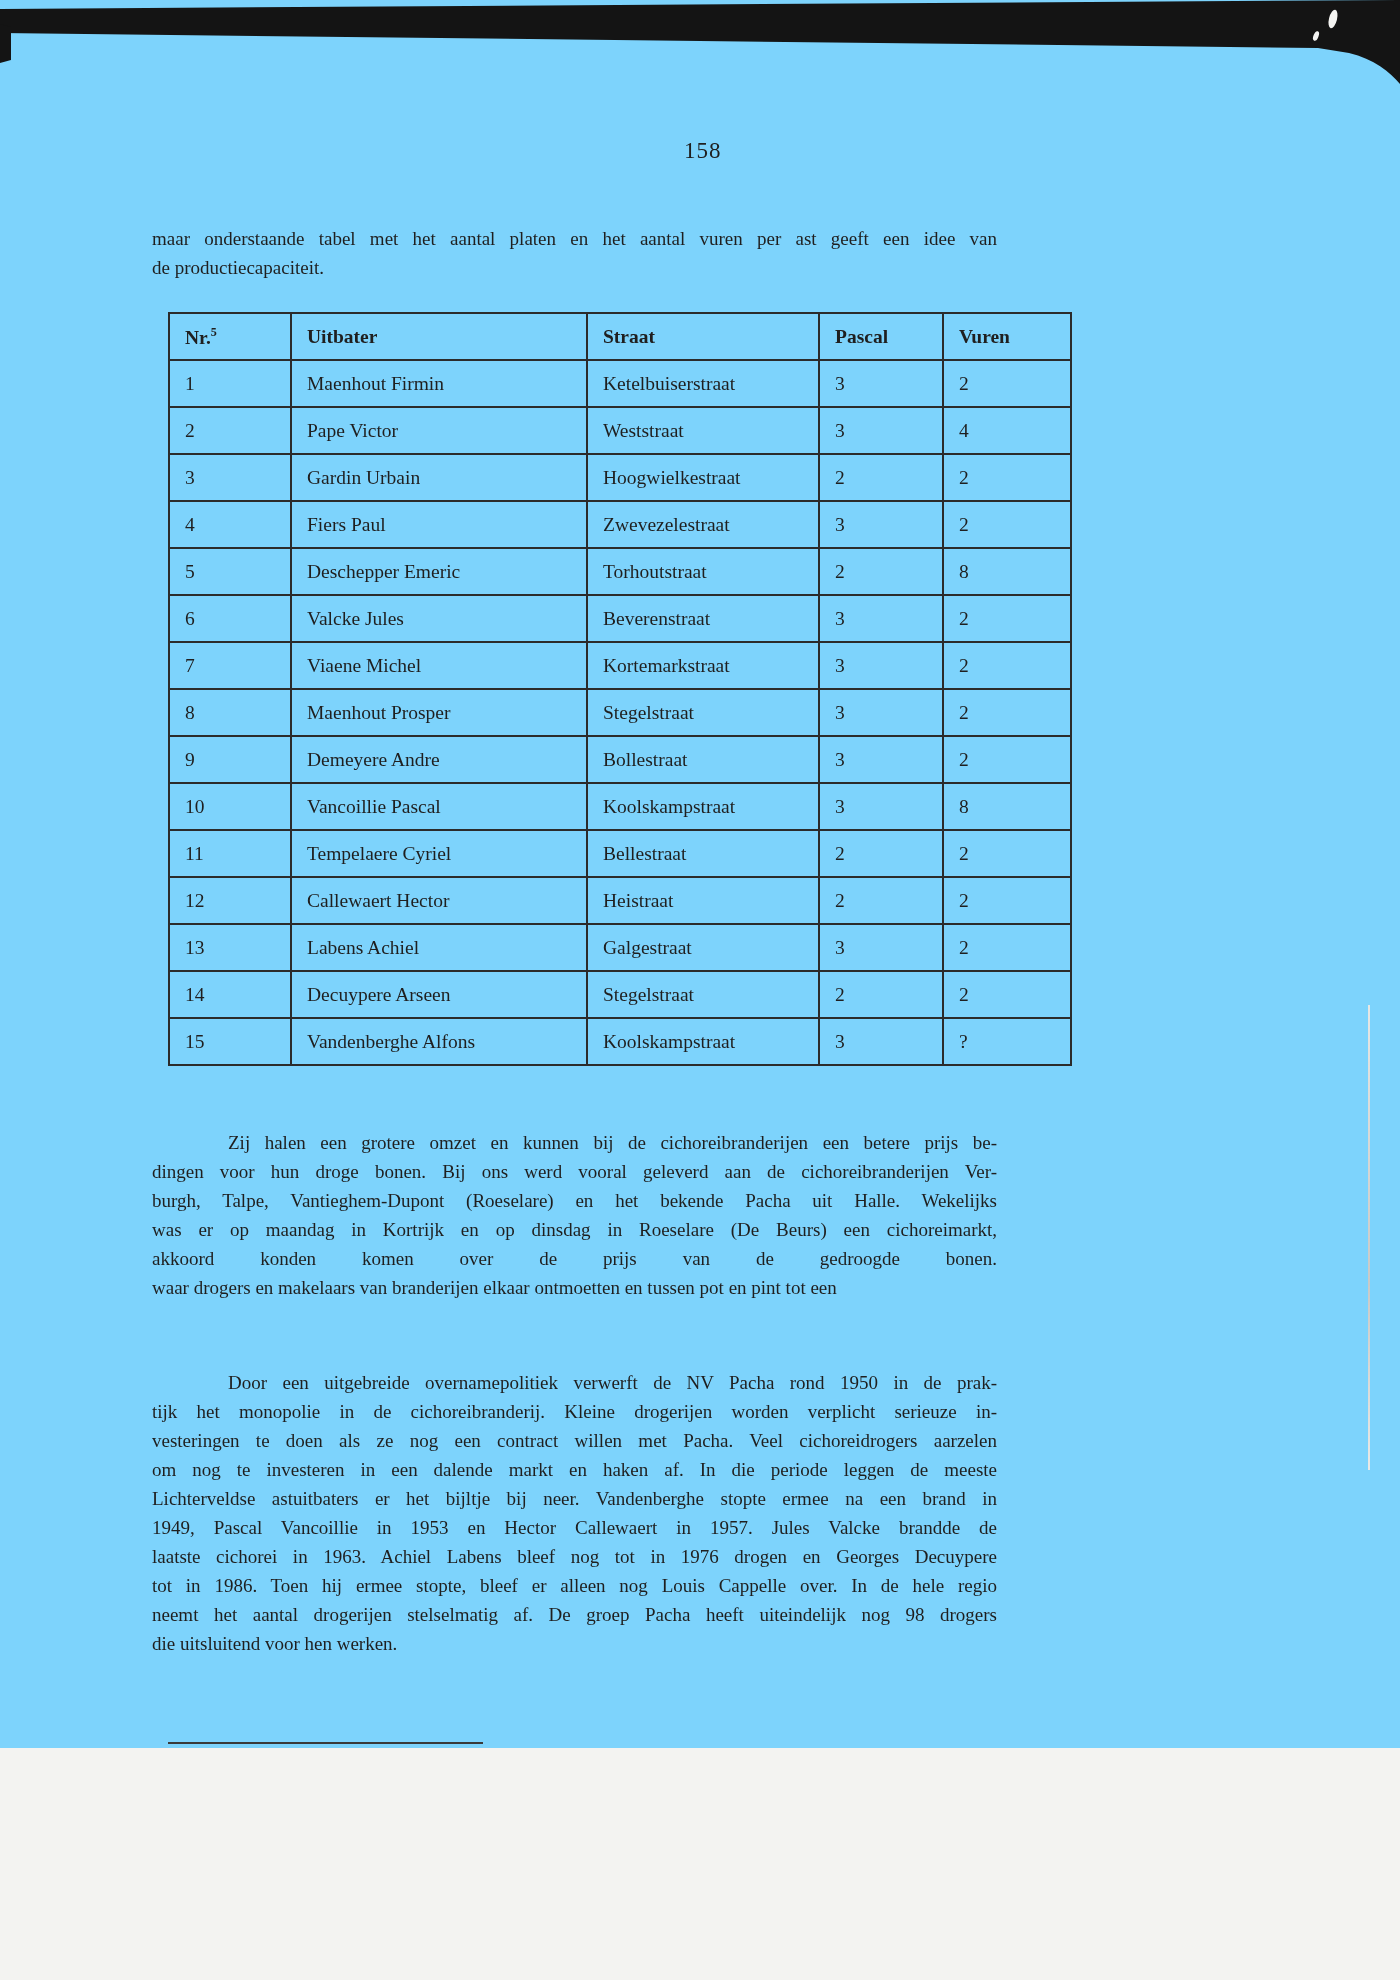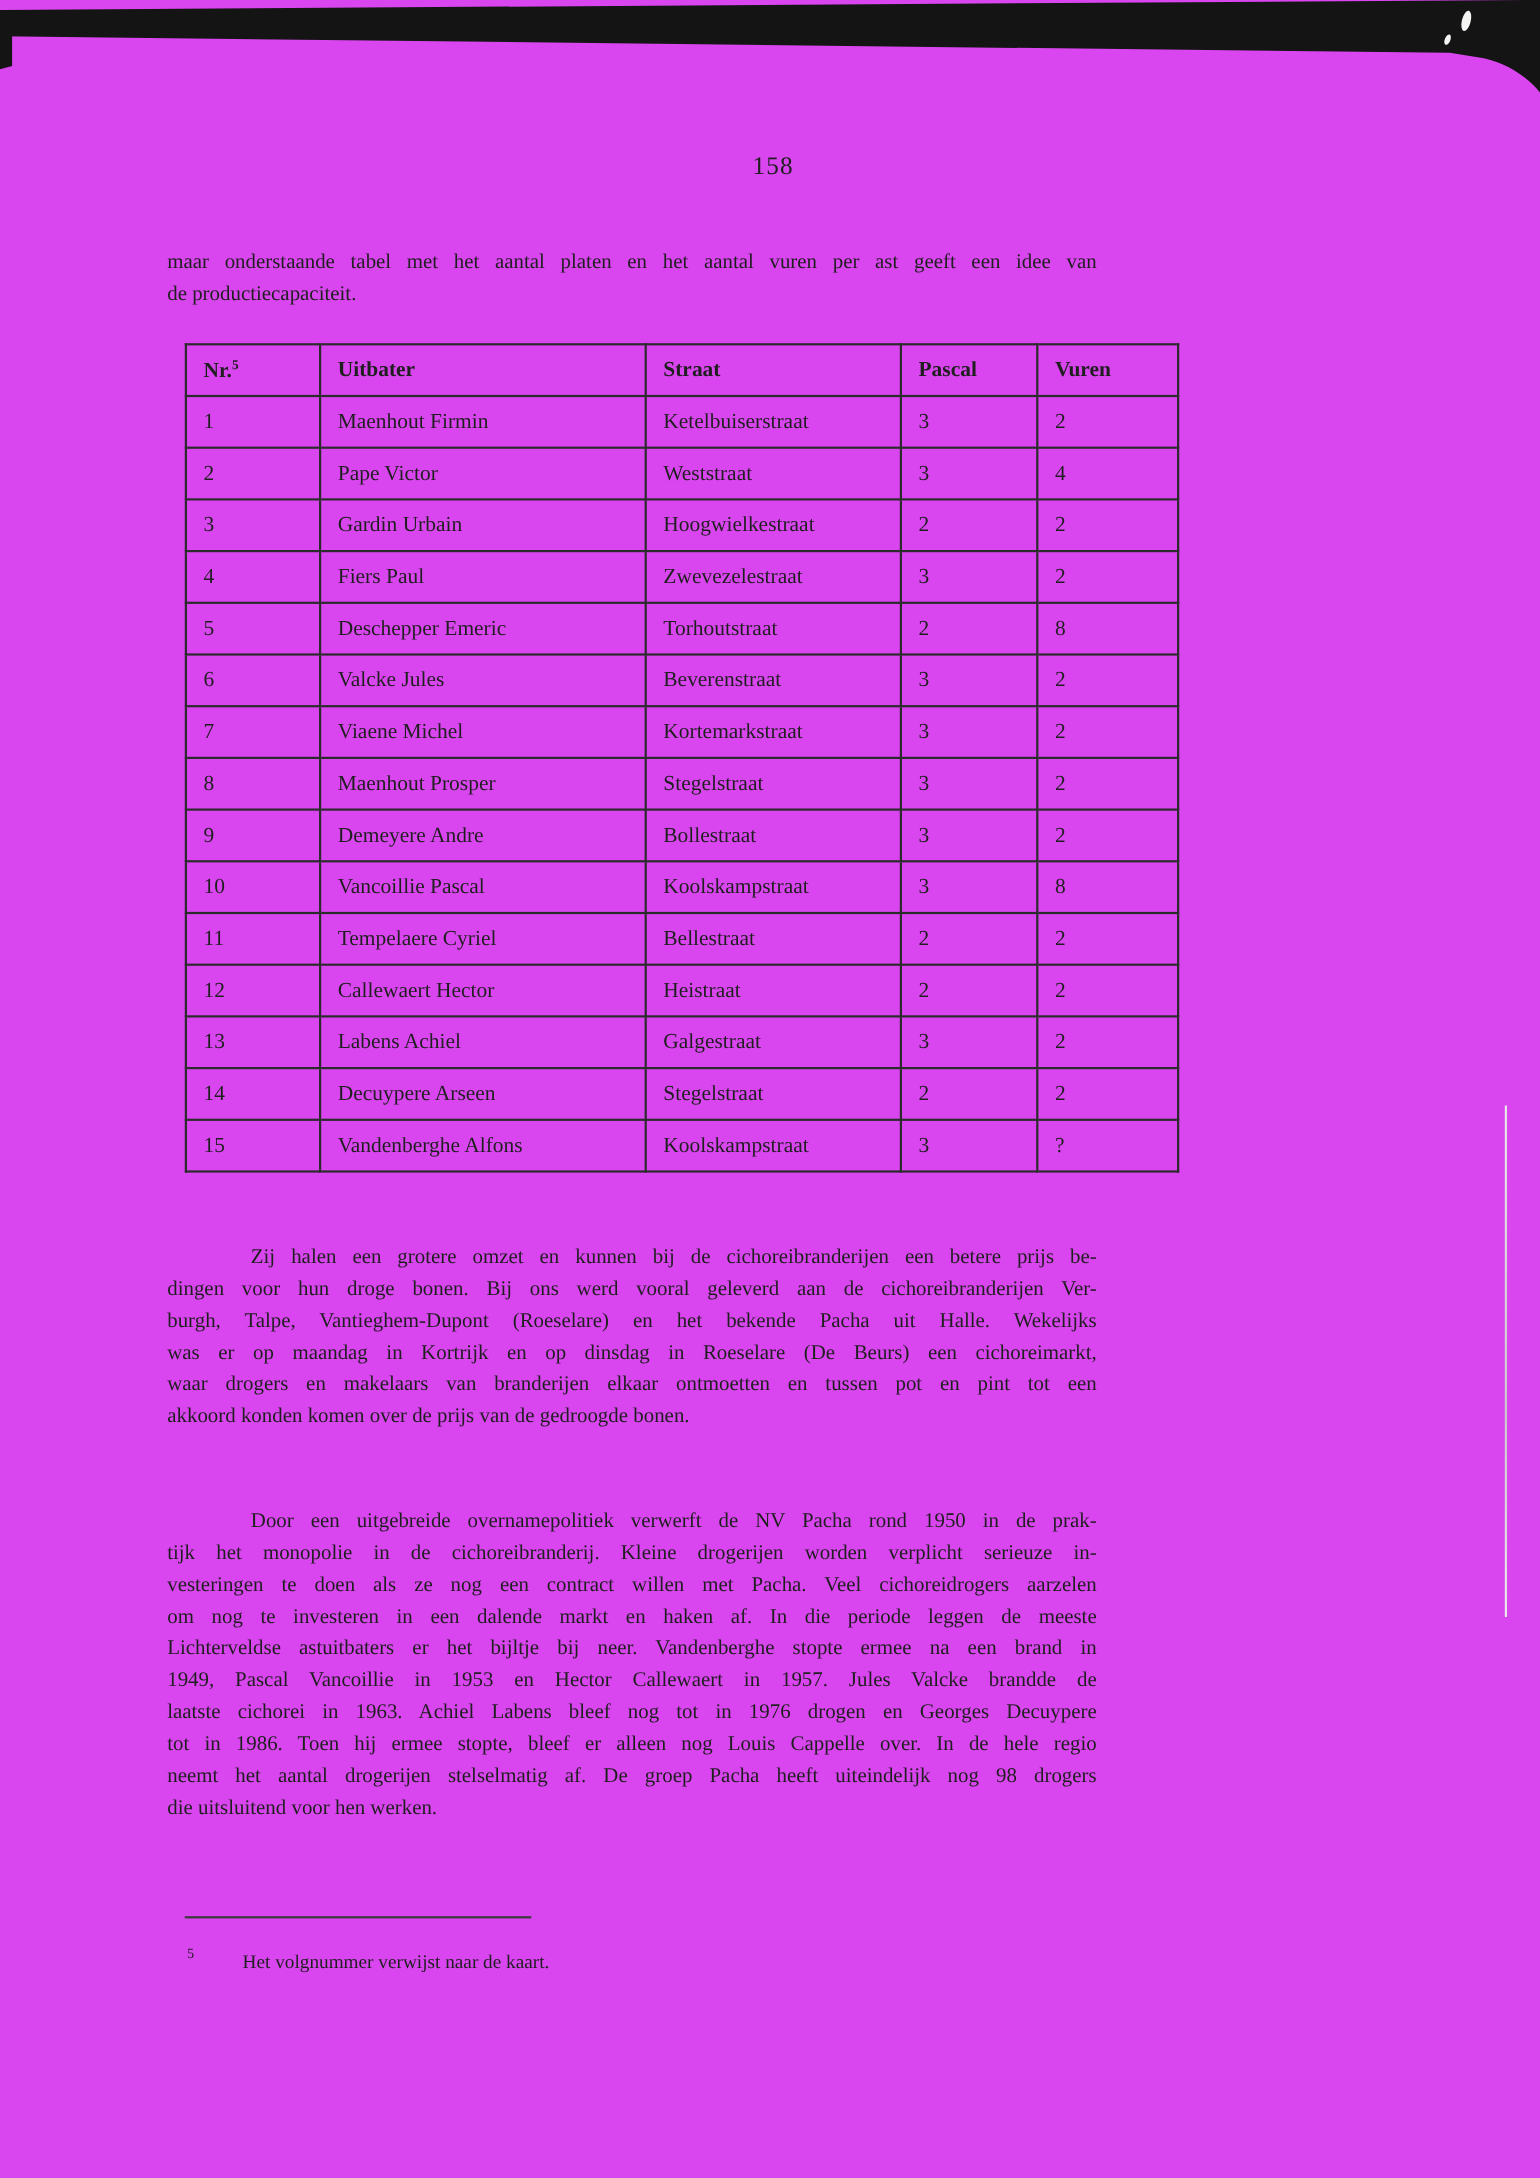--- a/index.html
+++ b/index.html
@@ -3,22 +3,22 @@
 <meta charset="utf-8">
 <style>
   html,body{margin:0;padding:0;}
   body{
     width:1400px;height:1980px;
     background:#f3f3f1;
     font-family:"Liberation Serif","DejaVu Serif",serif;
     color:#1f1f1f;
   }
   .page{
-    position:relative;width:1400px;height:1980px;
-    background:#d946ef;overflow:hidden;
+    position:relative;width:1400px;height:1748px;
+    background:#7dd3fc;overflow:hidden;
   }
   
   .top-bar{position:absolute;top:0;left:0;z-index:5;}
   .v-line{
     position:absolute;left:1368px;top:1005px;width:2px;height:465px;
     background:linear-gradient(#e7e7e5,#c9c9c7 60%,#e9e9e7);
   }
   
   .pagenum{
     position:absolute;top:138px;left:684px;
@@ -236,23 +236,23 @@
   <div class="textblock para indent para1">
 
       <div class="line">Zij halen een grotere omzet en kunnen bij de cichoreibranderijen een betere prijs be-</div>
 
       <div class="line">dingen voor hun droge bonen.  Bij ons werd vooral geleverd aan de cichoreibranderijen Ver-</div>
 
       <div class="line">burgh, Talpe, Vantieghem-Dupont (Roeselare) en het bekende Pacha uit Halle.  Wekelijks</div>
 
       <div class="line">was er op maandag in Kortrijk en op dinsdag in Roeselare (De Beurs) een cichoreimarkt,</div>
 
+      <div class="line">akkoord konden komen over de prijs van de gedroogde bonen.</div>
+
       <div class="line">waar drogers en makelaars van branderijen elkaar ontmoetten en tussen pot en pint tot een</div>
-
-      <div class="line">akkoord konden komen over de prijs van de gedroogde bonen.</div>
     </div>
 
   <div class="textblock para indent para2">
 
       <div class="line">Door een uitgebreide overnamepolitiek verwerft de NV Pacha rond 1950 in de prak-</div>
 
       <div class="line">tijk het monopolie in de cichoreibranderij.  Kleine drogerijen worden verplicht serieuze in-</div>
 
       <div class="line">vesteringen te doen als ze nog een contract willen met Pacha.  Veel cichoreidrogers aarzelen</div>
 

